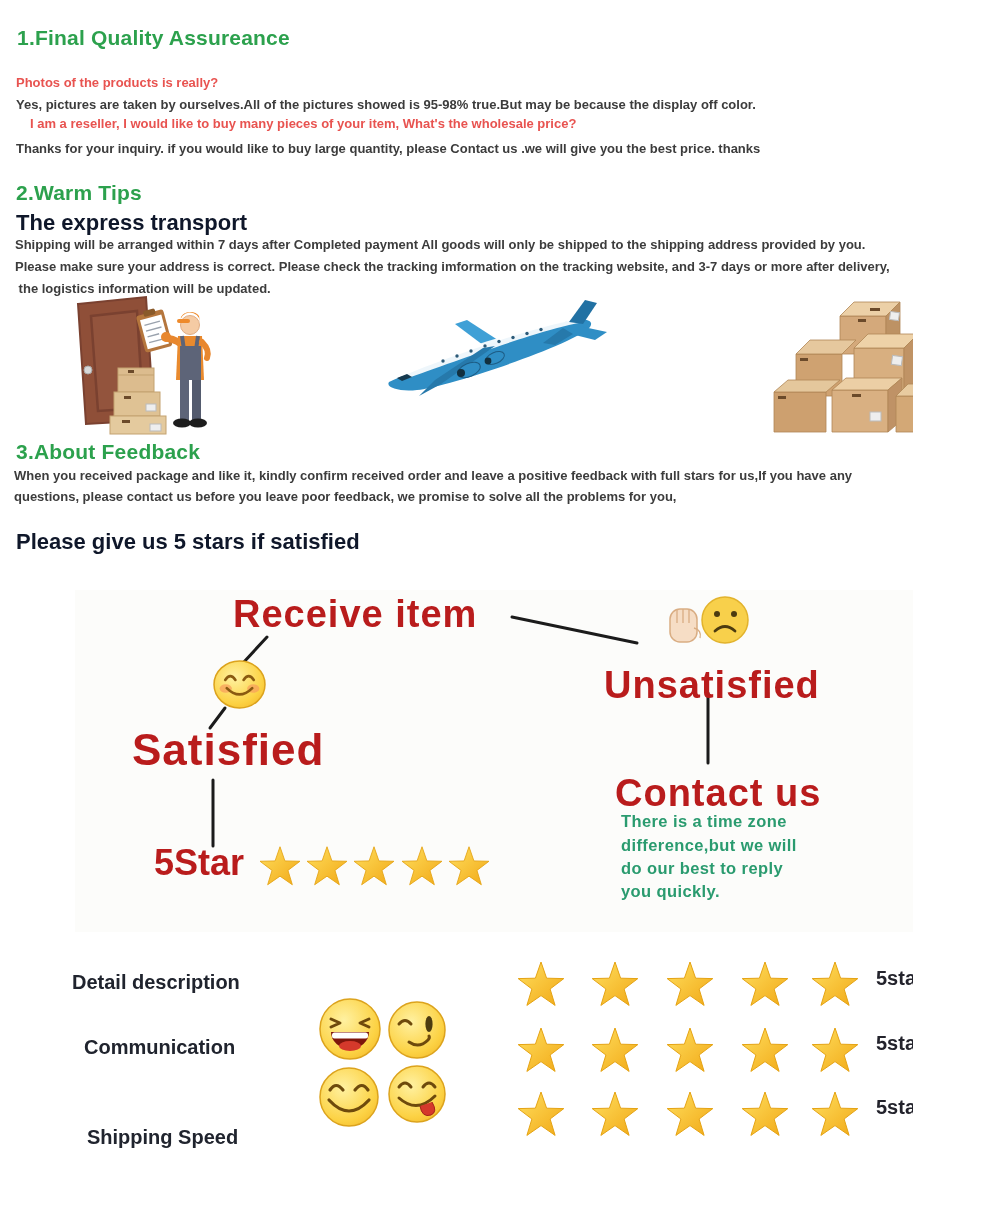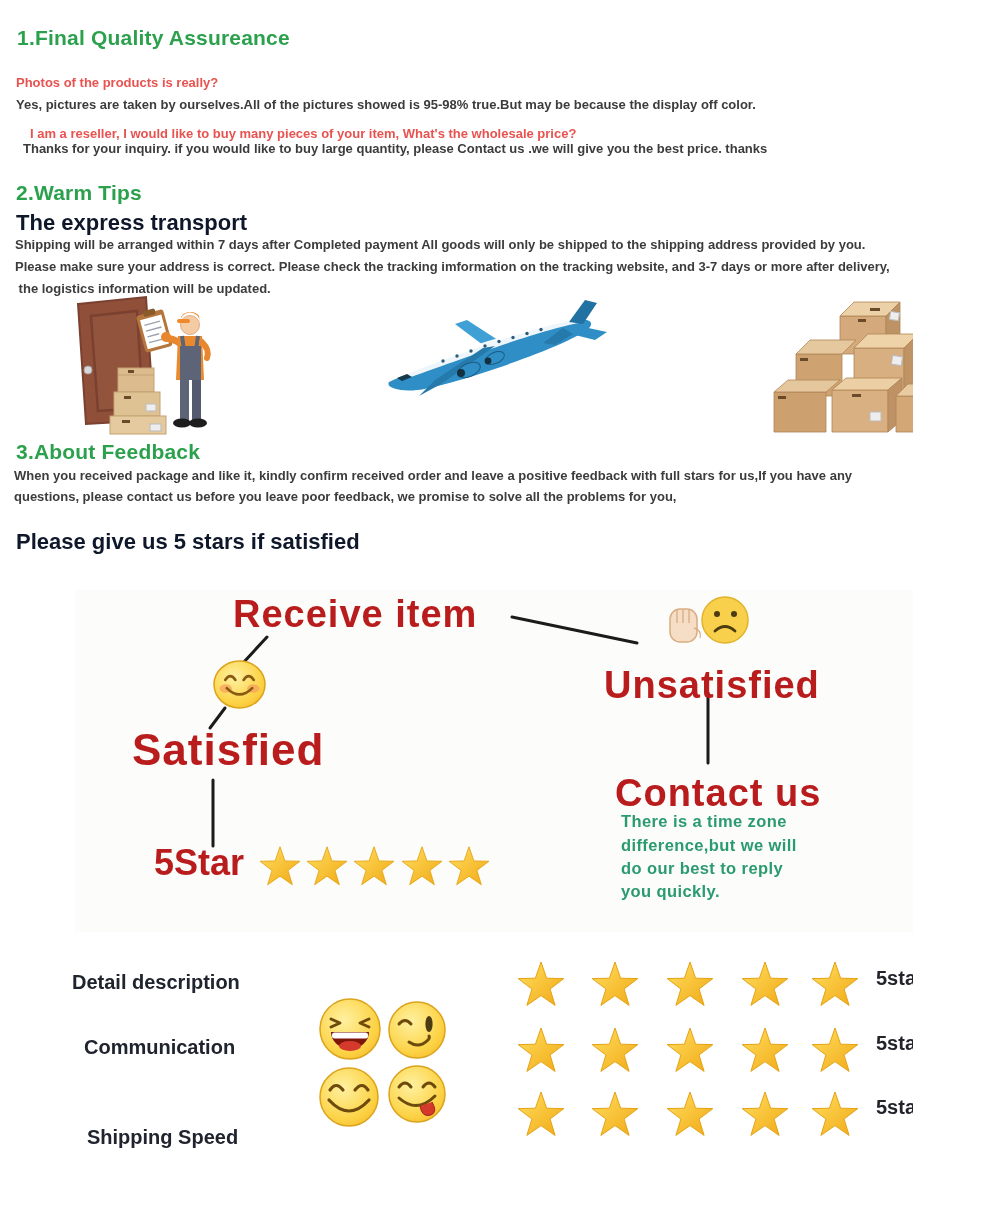--- a/index.html
+++ b/index.html
@@ -35,22 +35,22 @@
           <stop offset="0.65" stop-color="#fcd244"></stop>
           <stop offset="1" stop-color="#f2b322"></stop>
       </radialGradient>
       <polygon id="star-shape" points="25,2 30.6,18.2 47.8,18.6 34.1,29 39.1,45.4 25,35.6 10.9,45.4 15.9,29 2.2,18.6 19.4,18.2" fill="url(#star-g)" stroke="#e5a313" stroke-width="1"></polygon>
     </defs>
   </svg>
 
   <div class="h-green" style="left:17px;top:26px;">1.Final Quality Assureance</div>
   <div class="q-red" style="left:16px;top:75px;">Photos of the products is really?</div>
   <div class="a-dark" style="left:16px;top:97px;">Yes, pictures are taken by ourselves.All of the pictures showed is 95-98% true.But may be because the display off color.</div>
-  <div class="q-red" style="left:16px;top:126px;padding-left:14px;">I am a reseller, I would like to buy many pieces of your item, What's the wholesale price?</div>
-  <div class="a-dark" style="left:23px;top:141px;">Thanks for your inquiry. if you would like to buy large quantity, please Contact us .we will give you the best price. thanks</div>
+  <div class="q-red" style="left:16px;top:116px;padding-left:14px;">I am a reseller, I would like to buy many pieces of your item, What's the wholesale price?</div>
+  <div class="a-dark" style="left:16px;top:141px;">Thanks for your inquiry. if you would like to buy large quantity, please Contact us .we will give you the best price. thanks</div>
 
   <div class="h-green" style="left:16px;top:181px;">2.Warm Tips</div>
   <div class="sub-dark" style="left:16px;top:210px;">The express transport</div>
   <div class="a-dark" style="left:15px;top:237px;">Shipping will be arranged within 7 days after Completed payment All goods will only be shipped to the shipping address provided by you.</div>
   <div class="a-dark" style="left:15px;top:259px;">Please make sure your address is correct. Please check the tracking imformation on the tracking website, and 3-7 days or more after delivery,</div>
   <div class="a-dark" style="left:15px;top:281px;"> the logistics information will be updated.</div>
 
   <svg class="illus" style="left:58px;top:292px;" width="158" height="143" viewBox="0 0 158 143">
     <path d="M20,12 L88,5 L96,128 L28,132 Z" fill="#8f4f38" stroke="#7a4130" stroke-width="2"></path>
     <path d="M33,24 L79,19 L85,116 L40,119 Z" fill="#93543d" stroke="#7a4130" stroke-width="2.5"></path>

